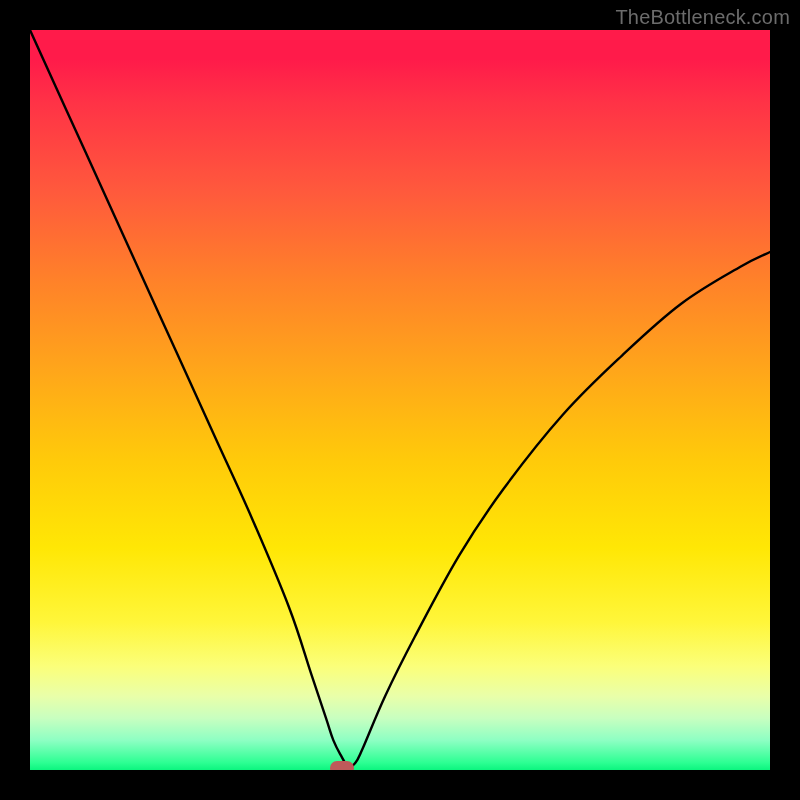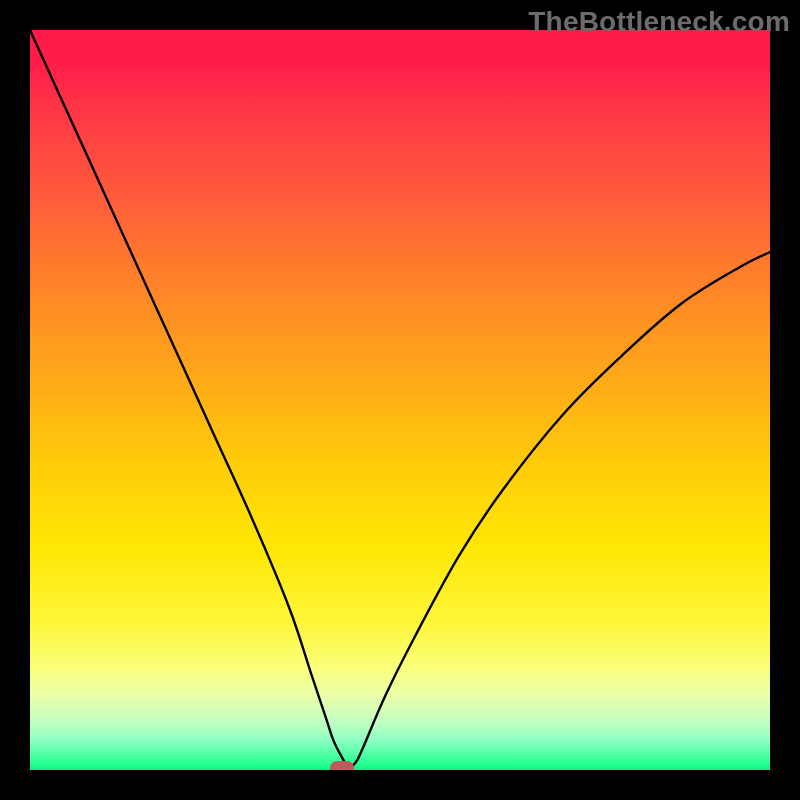--- a/index.html
+++ b/index.html
@@ -15,22 +15,22 @@
     position: relative;
     width: 800px;
     height: 800px;
     background: #000;
   }
   .watermark {
     position: absolute;
     top: 6px;
     right: 10px;
     color: #6c6c6c;
-    font-size: 28px;
-    font-weight: 700;
+    font-size: 20px;
+    font-weight: 400;
     letter-spacing: 0.2px;
     z-index: 5;
   }
   .plot-area {
     position: absolute;
     left: 30px;
     top: 30px;
     width: 740px;
     height: 740px;
     overflow: hidden;

